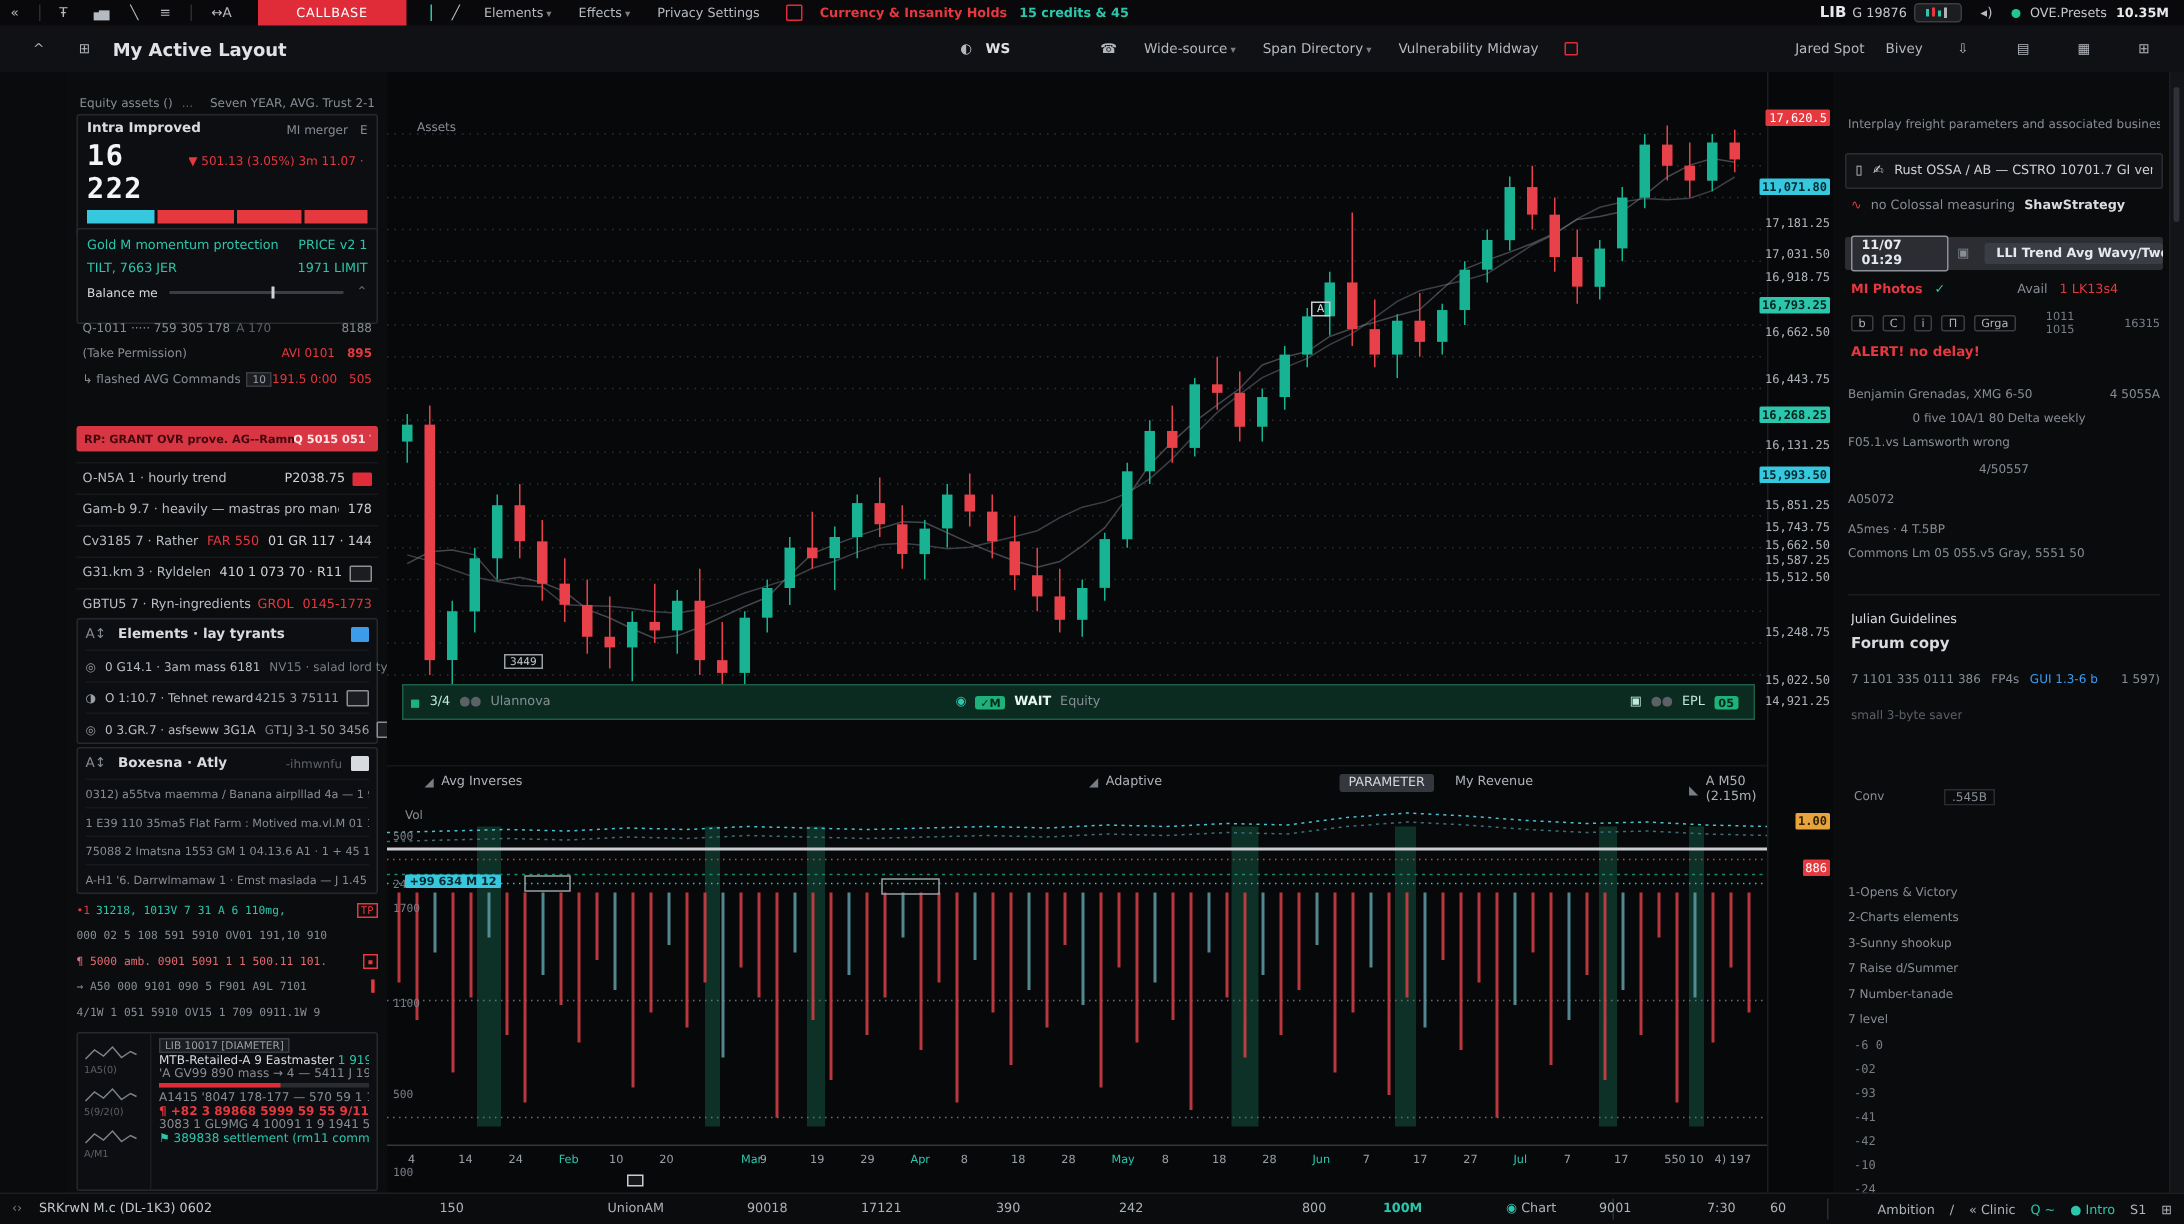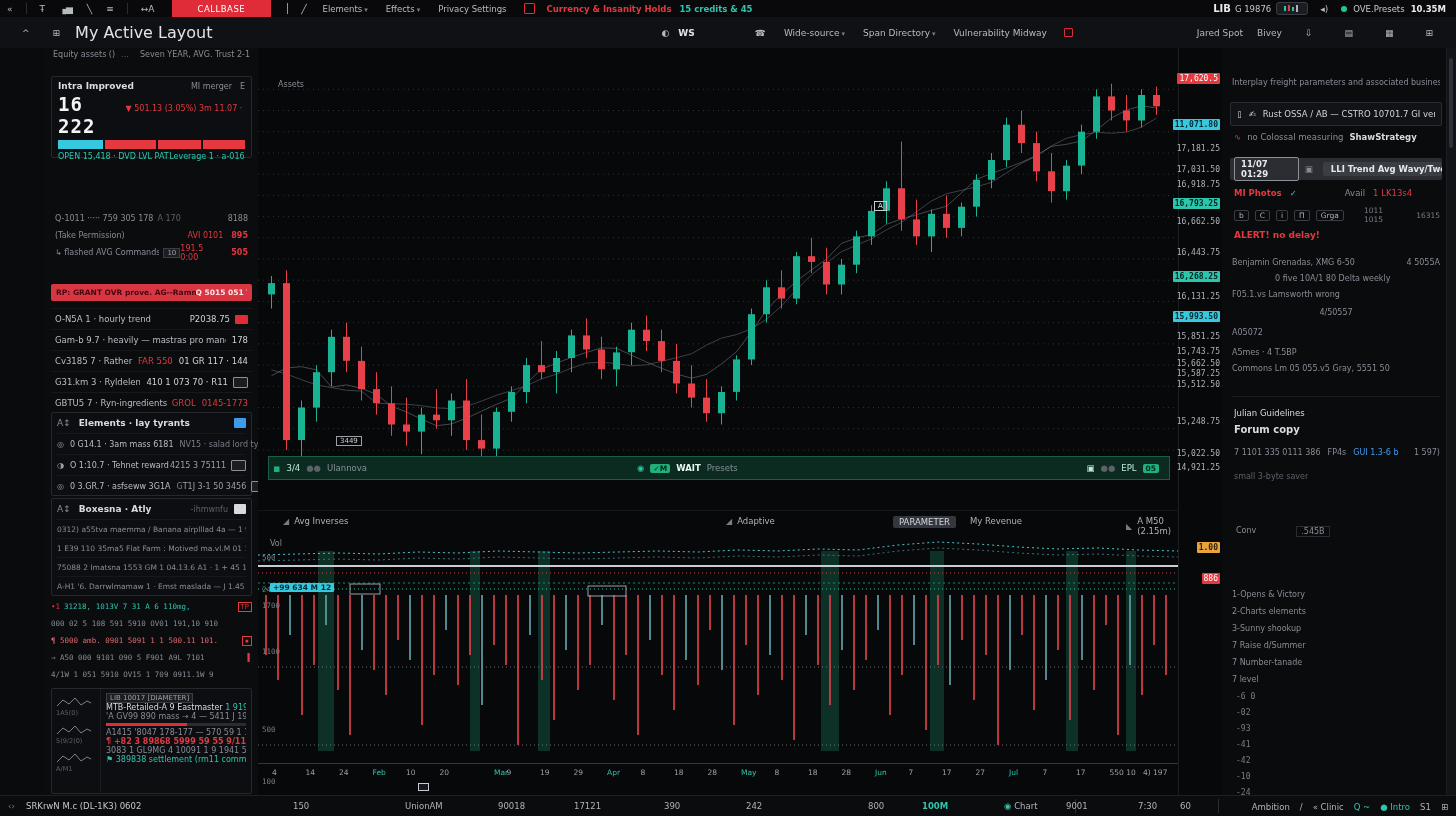--- a/index.html
+++ b/index.html
@@ -18,21 +18,21 @@
   .caret{font-size:7px;color:#787e86;margin-left:2px;}
   .tred{color:#e5383f;}
   .tteal{color:#2cc6ad;}
   #topbar-right{margin-left:auto;display:flex;align-items:center;}
   #acct{font-weight:bold;color:#e6e9ed;font-size:10px;margin-right:4px;}
   .pill{border:1px solid #3a3d43;background:#1b1d21;border-radius:3px;padding:1px 6px;margin:0 5px;display:flex;align-items:center;}
   .gdot{width:6px;height:6px;border-radius:50%;background:#22c78e;margin:0 6px;}
   
   #navbar{position:absolute;top:17px;left:0;right:0;height:31px;background:#101114;border-bottom:1px solid #000;
           display:flex;align-items:center;font-size:9px;color:#b3b8bf;}
-  #navbar .big{font-weight:normal;color:#dfe2e6;font-size:16px;}
+  #navbar .big{font-weight:bold;color:#dfe2e6;font-size:12px;}
   #navbar .ic{margin:0 9px;}
   #nav-right{margin-left:auto;display:flex;align-items:center;gap:14px;margin-right:14px;}
   
   #leftrail{position:absolute;top:48px;left:0;width:45px;height:747px;background:#0a0b0d;border-right:1px solid #17181b;}
   #leftpanel{position:absolute;top:48px;left:45px;width:213px;height:747px;background:#0b0c0e;border-right:1px solid #1c1d21;}
   .card{position:absolute;left:6px;right:6px;background:#0d0e11;border:1px solid #26282e;border-radius:2px;}
   .dim{color:#878d95;}
   .faint{color:#5c6168;}
   .wt{color:#d8dbdf;}
   .tiny{font-size:8px;}
@@ -162,21 +162,21 @@
       <span class="ic">⇩</span>
       <span class="ic">▤</span>
       <span class="ic">▦</span>
       <span class="ic">⊞</span>
     </div>
   </div>
 
   <div id="leftrail"></div>
 
   <div id="leftpanel">
-    <div class="abs tiny nowrap" style="top:2px;left:8px;right:8px;display:flex;">
+    <div class="abs tiny nowrap" style="top:16px;left:8px;right:8px;display:flex;">
       <span class="dim">Equity assets ()</span>
       <span class="faint" style="margin-left:6px;">...</span>
       <span class="dim" style="margin-left:auto;">Seven YEAR, AVG. Trust 2-1</span>
     </div>
 
     <div class="card" style="top:28px;height:72px;padding:4px 6px;">
       <div style="display:flex;align-items:center;">
         <span class="wt" style="font-weight:bold;">Intra Improved</span>
         <span class="dim tiny" style="margin-left:auto;">MI merger</span>
         <span class="dim tiny" style="margin-left:8px;">E</span>
@@ -190,37 +190,56 @@
           <span class="seg" style="width: 28%; background: rgb(229, 56, 63);"></span>
           <span class="seg" style="width: 24%; background: rgb(229, 56, 63);"></span>
           <span class="seg" style="width: 23%; background: rgb(229, 56, 63);"></span>
         </div>
       <div style="display:flex;margin-top:3px;">
         <span class="tteal tiny nowrap">OPEN 15,418 · DVD LVL PATI W</span>
         <span class="tteal tiny nowrap" style="margin-left:auto;">Leverage 1 · a-016 G</span>
       </div>
     </div>
 
+    <div class="card" style="top:104px;height:56px;padding:3px 6px;">
+      <div id="stats-rows">
+          <div style="display: flex; height: 15px; align-items: center; font-size: 8.5px;">
+            <span style="color: rgb(44, 198, 173);">Gold M momentum protection</span>
+            <span style="margin-left: auto; color: rgb(44, 198, 173);">PRICE v2 1</span>
+          </div>
+          <div style="display: flex; height: 15px; align-items: center; font-size: 8.5px;">
+            <span style="color: rgb(44, 198, 173);">TILT, 7663 JER</span>
+            <span style="margin-left: auto; color: rgb(44, 198, 173);">1971 LIMIT</span>
+          </div>
+        </div>
+      <div style="display:flex;align-items:center;margin-top:4px;">
+        <span class="wt tiny">Balance me</span>
+        <span class="slider">
+            <span class="knob"></span>
+          </span>
+        <span class="faint">⌃</span>
+      </div>
+    </div>
 
     <div class="abs" style="top:162px;left:6px;right:6px;">
       <div class="mrow">
         <span class="dim nowrap">Q-1011 ····· 759 305 178</span>
         <span class="faint" style="margin-left:4px;">A 170</span>
         <span class="dim" style="margin-left:auto;">8188</span>
       </div>
       <div class="mrow">
         <span class="dim nowrap">(Take Permission)</span>
         <span class="tred" style="margin-left:auto;">AVI 0101</span>
         <span class="tred" style="margin-left:8px;font-weight:bold;">895</span>
       </div>
       <div class="mrow">
         <span class="dim nowrap">↳ flashed AVG Commands</span>
         <span class="minitag" style="margin-left:4px;">10</span>
         <span class="tred" style="margin-left:auto;">191.5 0:00</span>
-        <span class="tred" style="margin-left:8px;font-weight:bold;">505</span>
+        <span class="tred" style="margin-left:8px;font-weight:normal;">505</span>
       </div>
     </div>
 
     <div id="lalert" style="top:236px;">
       <span class="nowrap">RP: GRANT OVR prove. AG--Rammy J MI</span>
       <span style="margin-left:auto;color:#ffe3e6;" class="nowrap">Q  5015 051 TP</span>
     </div>
 
     <div class="abs" style="top:260px;left:6px;right:6px;" id="orders">
         <div class="ord">
@@ -501,21 +520,21 @@
       <div class="grp" style="margin-left:4px;">
         <span style="color:#1fb17c;font-size:11px;">▪</span>
         <span>3/4</span>
         <span class="faint">●●</span>
         <span class="dim">Ulannova</span>
       </div>
       <div class="grp" style="margin-left:270px;">
         <span style="color:#2cc6ad;">◉</span>
         <span class="gbox">✓M</span>
         <span style="font-weight:bold;color:#e9f6f0;">WAIT</span>
-        <span class="dim">Presets</span>
+        <span class="dim">Equity</span>
       </div>
       <div class="grp" style="margin-left:auto;margin-right:10px;">
         <span>▣</span>
         <span class="faint">●●</span>
         <span>EPL</span>
         <span class="gbox">05</span>
       </div>
     </div>
     <div id="chart-tag">3449</div>
     <div id="chart-markerA">A</div>
@@ -635,21 +654,21 @@
           <line x1="896" x2="896" y1="58" y2="108" stroke="#d94046" stroke-width="2" opacity="0.85"></line>
           <line x1="908" x2="908" y1="58" y2="138" stroke="#d94046" stroke-width="2" opacity="0.85"></line>
           <rect x="92" y="47" width="30" height="10" fill="none" stroke="#9aa0a6" stroke-width="1"></rect>
           <rect x="330" y="49" width="38" height="10" fill="none" stroke="#9aa0a6" stroke-width="1"></rect>
         </svg>
       <div id="cyan-tag">+99 634 M 12</div>
       <div id="vol-axis">
           <div class="vlbl" style="top: 42px;">500</div>
           <div class="vlbl" style="top: 74px;">2400</div>
           <div class="vlbl" style="top: 90px;">1700</div>
-          <div class="vlbl" style="top: 136px;">1100</div>
+          <div class="vlbl" style="top: 153px;">1100</div>
           <div class="vlbl" style="top: 214px;">500</div>
           <div class="vlbl" style="top: 266px;">100</div>
         </div>
       <div id="xticks">
           <div class="xtick" style="left: 14px;">4</div>
           <div class="xtick" style="left: 47.5px;">14</div>
           <div class="xtick" style="left: 81px;">24</div>
           <div class="xtick m" style="left: 114.5px;">Feb</div>
           <div class="xtick" style="left: 148px;">10</div>
           <div class="xtick" style="left: 181.5px;">20</div>

